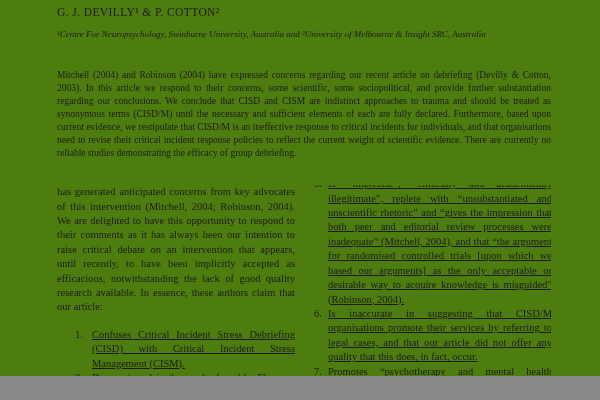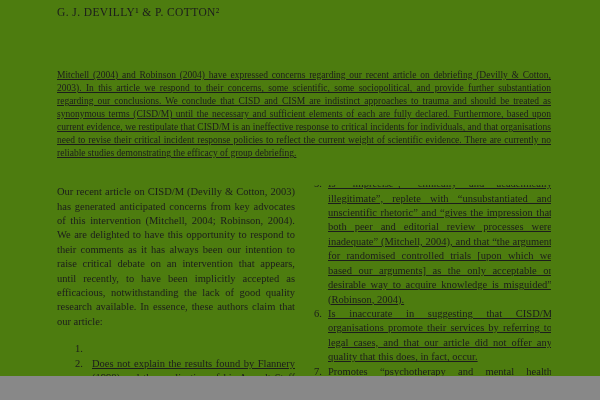--- a/index.html
+++ b/index.html
@@ -38,21 +38,20 @@
   .abstract-heading {
     font-weight: bold;
     font-size: 9.5px;
     line-height: 13px;
   }
   .abstract-text {
     font-size: 9.5px;
     line-height: 13px;
     text-align: justify;
     margin: 0;
-    text-decoration: underline;
   }
   .columns {
     position: absolute;
     left: 57px;
     top: 185px;
     width: 494px;
     height: 215px;
     display: flex;
     gap: 19px;
     overflow: hidden;
@@ -89,32 +88,34 @@
   .artifact-2 { left: 570px; }
   .artifact-3 { left: 587px; }
 </style>
 </head>
 <body>
 
 <div class="page">
 
   <div class="authors">G. J. DEVILLY¹ &amp; P. COTTON²</div>
 
+  <div class="affiliation">¹Centre For Neuropsychology, Swinburne University, Australia and ²University of Melbourne &amp; Insight SRC, Australia</div>
 
   <div class="abstract">
     <p class="abstract-text">Mitchell (2004) and Robinson (2004) have expressed concerns regarding our recent article on debriefing (Devilly &amp; Cotton, 2003). In this article we respond to their concerns, some scientific, some sociopolitical, and provide further substantiation regarding our conclusions. We conclude that CISD and CISM are indistinct approaches to trauma and should be treated as synonymous terms (CISD/M) until the necessary and sufficient elements of each are fully declared. Furthermore, based upon current evidence, we restipulate that CISD/M is an ineffective response to critical incidents for individuals, and that organisations need to revise their critical incident response policies to reflect the current weight of scientific evidence. There are currently no reliable studies demonstrating the efficacy of group debriefing.</p>
   </div>
 
   <div class="columns">
 
     <div class="col left-col">
       <p>Our recent article on CISD/M (Devilly &amp; Cotton, 2003) has generated anticipated concerns from key advocates of this intervention (Mitchell, 2004; Robinson, 2004). We are delighted to have this opportunity to respond to their comments as it has always been our intention to raise critical debate on an intervention that appears, until recently, to have been implicitly accepted as efficacious, notwithstanding the lack of good quality research available. In essence, these authors claim that our article:</p>
       <div class="num-list left-indent">
         <div class="list-item">
           <span class="list-num">1.</span>
+          <span class="list-text">Confuses Critical Incident Stress Debriefing (CISD) with Critical Incident Stress Management (CISM).</span>
         </div>
         <div class="list-item">
           <span class="list-num">2.</span>
           <span class="list-text">Does not explain the results found by Flannery (1998) and the application of his Assault Staff Action Program (ASAP).</span>
         </div>
       </div>
     </div>
 
     <div class="col right-col">
       <div class="num-list flush">

